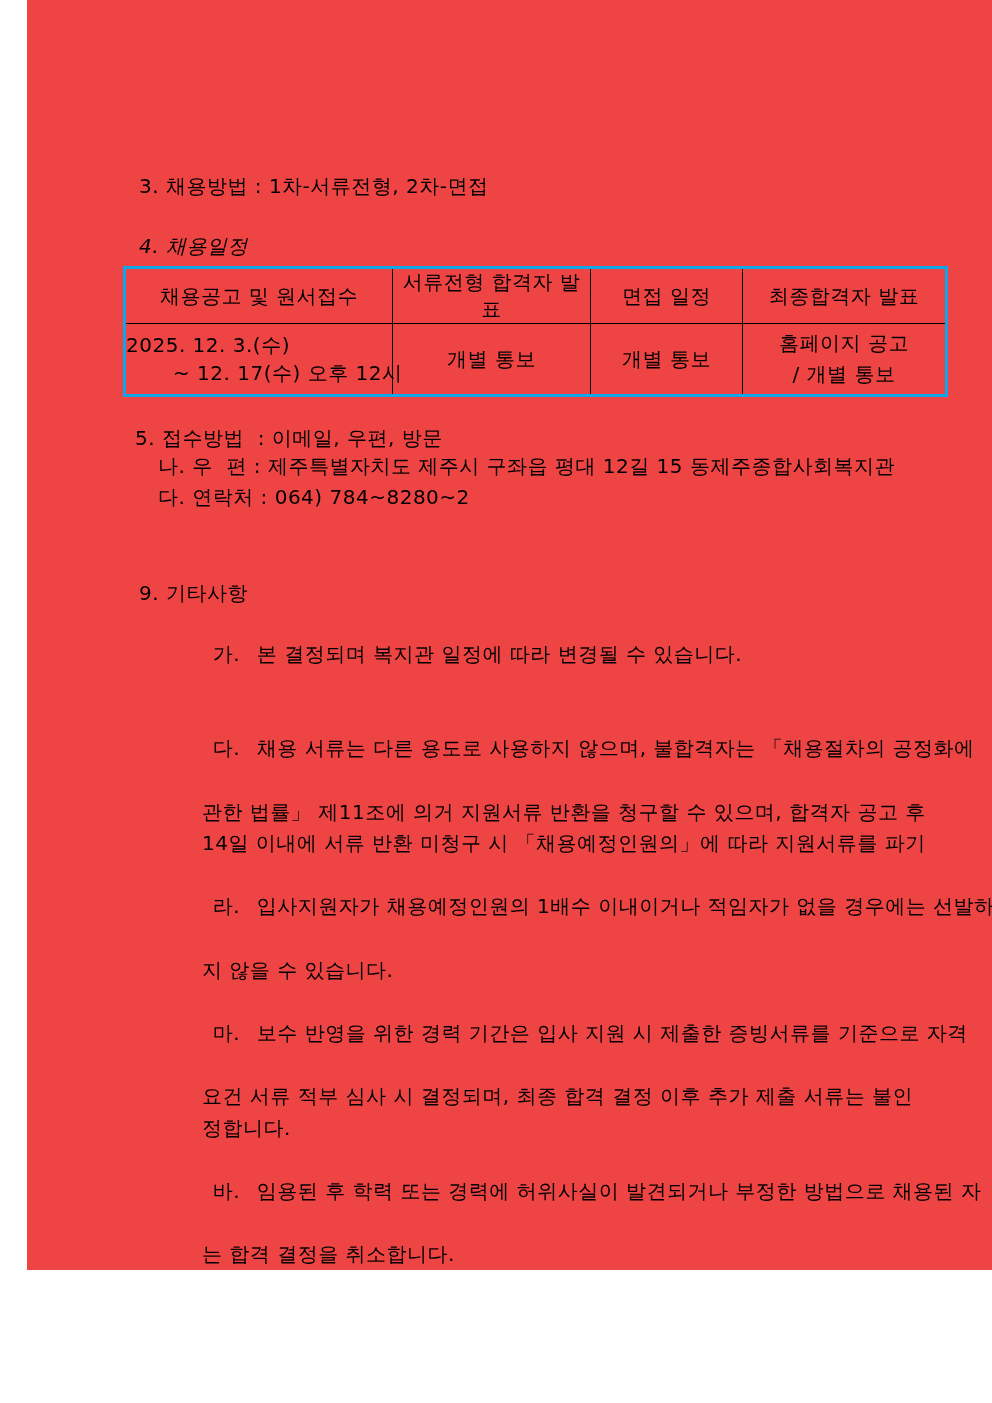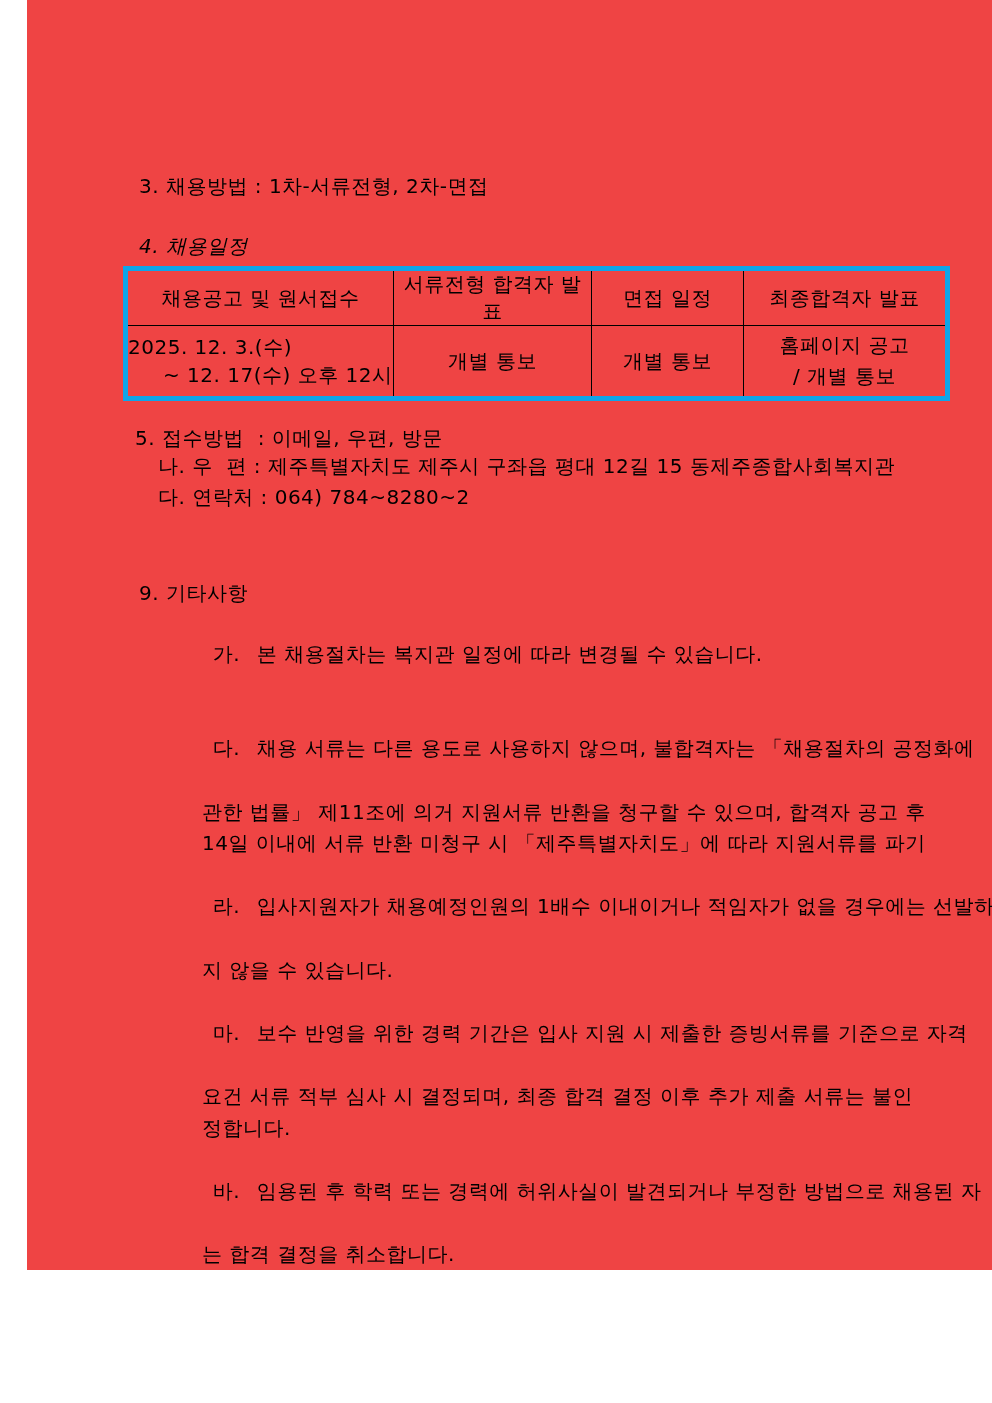--- a/index.html
+++ b/index.html
@@ -22,35 +22,35 @@
   .sec-heading { line-height: 32px; }
 
   
   table.schedule {
     position: absolute;
     left: 96px;
     top: 266px;
     width: 822px;
     border-collapse: collapse;
     table-layout: fixed;
-    border: 5px solid #0ea5e9;
+    border: 3px solid #0ea5e9;
   }
   table.schedule th, table.schedule td {
     border: 1px solid #000000;
     font-weight: normal;
     font-size: 20px;
     letter-spacing: 0.5px;
     padding: 0;
     vertical-align: middle;
   }
   table.schedule th { height: 39px; text-align: center; }
   table.schedule td { height: 70px; }
   td.cell-period { text-align: left; padding-left: 13px; }
   td.cell-period .line { line-height: 28px; }
-  td.cell-period .indent { padding-left: 35px; }
+  td.cell-period .indent { padding-left: 47px; }
   td.cell-center { text-align: center; }
   td.cell-final { text-align: center; border-radius: 32px; }
   td.cell-final .line { line-height: 31px; }
 
   
   .sec5-items { line-height: 31px; }
 
   
   .sec6-items { line-height: 31.6px; }
   .sec6-items .item-first .prefix { display: inline-block; width: 44px; white-space: pre; }
@@ -106,31 +106,31 @@
     <div class="line">나. 우  편 : 제주특별자치도 제주시 구좌읍 평대 12길 15 동제주종합사회복지관</div>
     <div class="line">다. 연락처 : 064) 784~8280~2</div>
   </div>
 
   <div class="abs sec-heading line" style="left:112px; top:577px;">9. 기타사항</div>
 
   <div class="abs sec6-items" style="left:131px; top:607px; width:800px;">
 
     <div>
       <div class="item-first line">
-        <span class="prefix">가.</span><span>본 채용절차는 복지관 일정에 따라 변경될 수 있습니다.</span>
+        <span class="prefix">가.</span><span>본 결정되며 복지관 일정에 따라 변경될 수 있습니다.</span>
       </div>
     </div>
 
 
     <div>
       <div class="item-first line">
         <span class="prefix">다.</span><span>채용 서류는 다른 용도로 사용하지 않으며, 불합격자는 「채용절차의 공정화에</span>
       </div>
       <div class="cont line">관한 법률」 제11조에 의거 지원서류 반환을 청구할 수 있으며, 합격자 공고 후</div>
-      <div class="cont line">14일 이내에 서류 반환 미청구 시 「제주특별자치도」에 따라 지원서류를 파기</div>
+      <div class="cont line">14일 이내에 서류 반환 미청구 시 「채용예정인원의」에 따라 지원서류를 파기</div>
     </div>
 
     <div>
       <div class="item-first line">
         <span class="prefix">라.</span><span>입사지원자가 채용예정인원의 1배수 이내이거나 적임자가 없을 경우에는 선발하</span>
       </div>
       <div class="cont line">지 않을 수 있습니다.</div>
     </div>
 
     <div>

